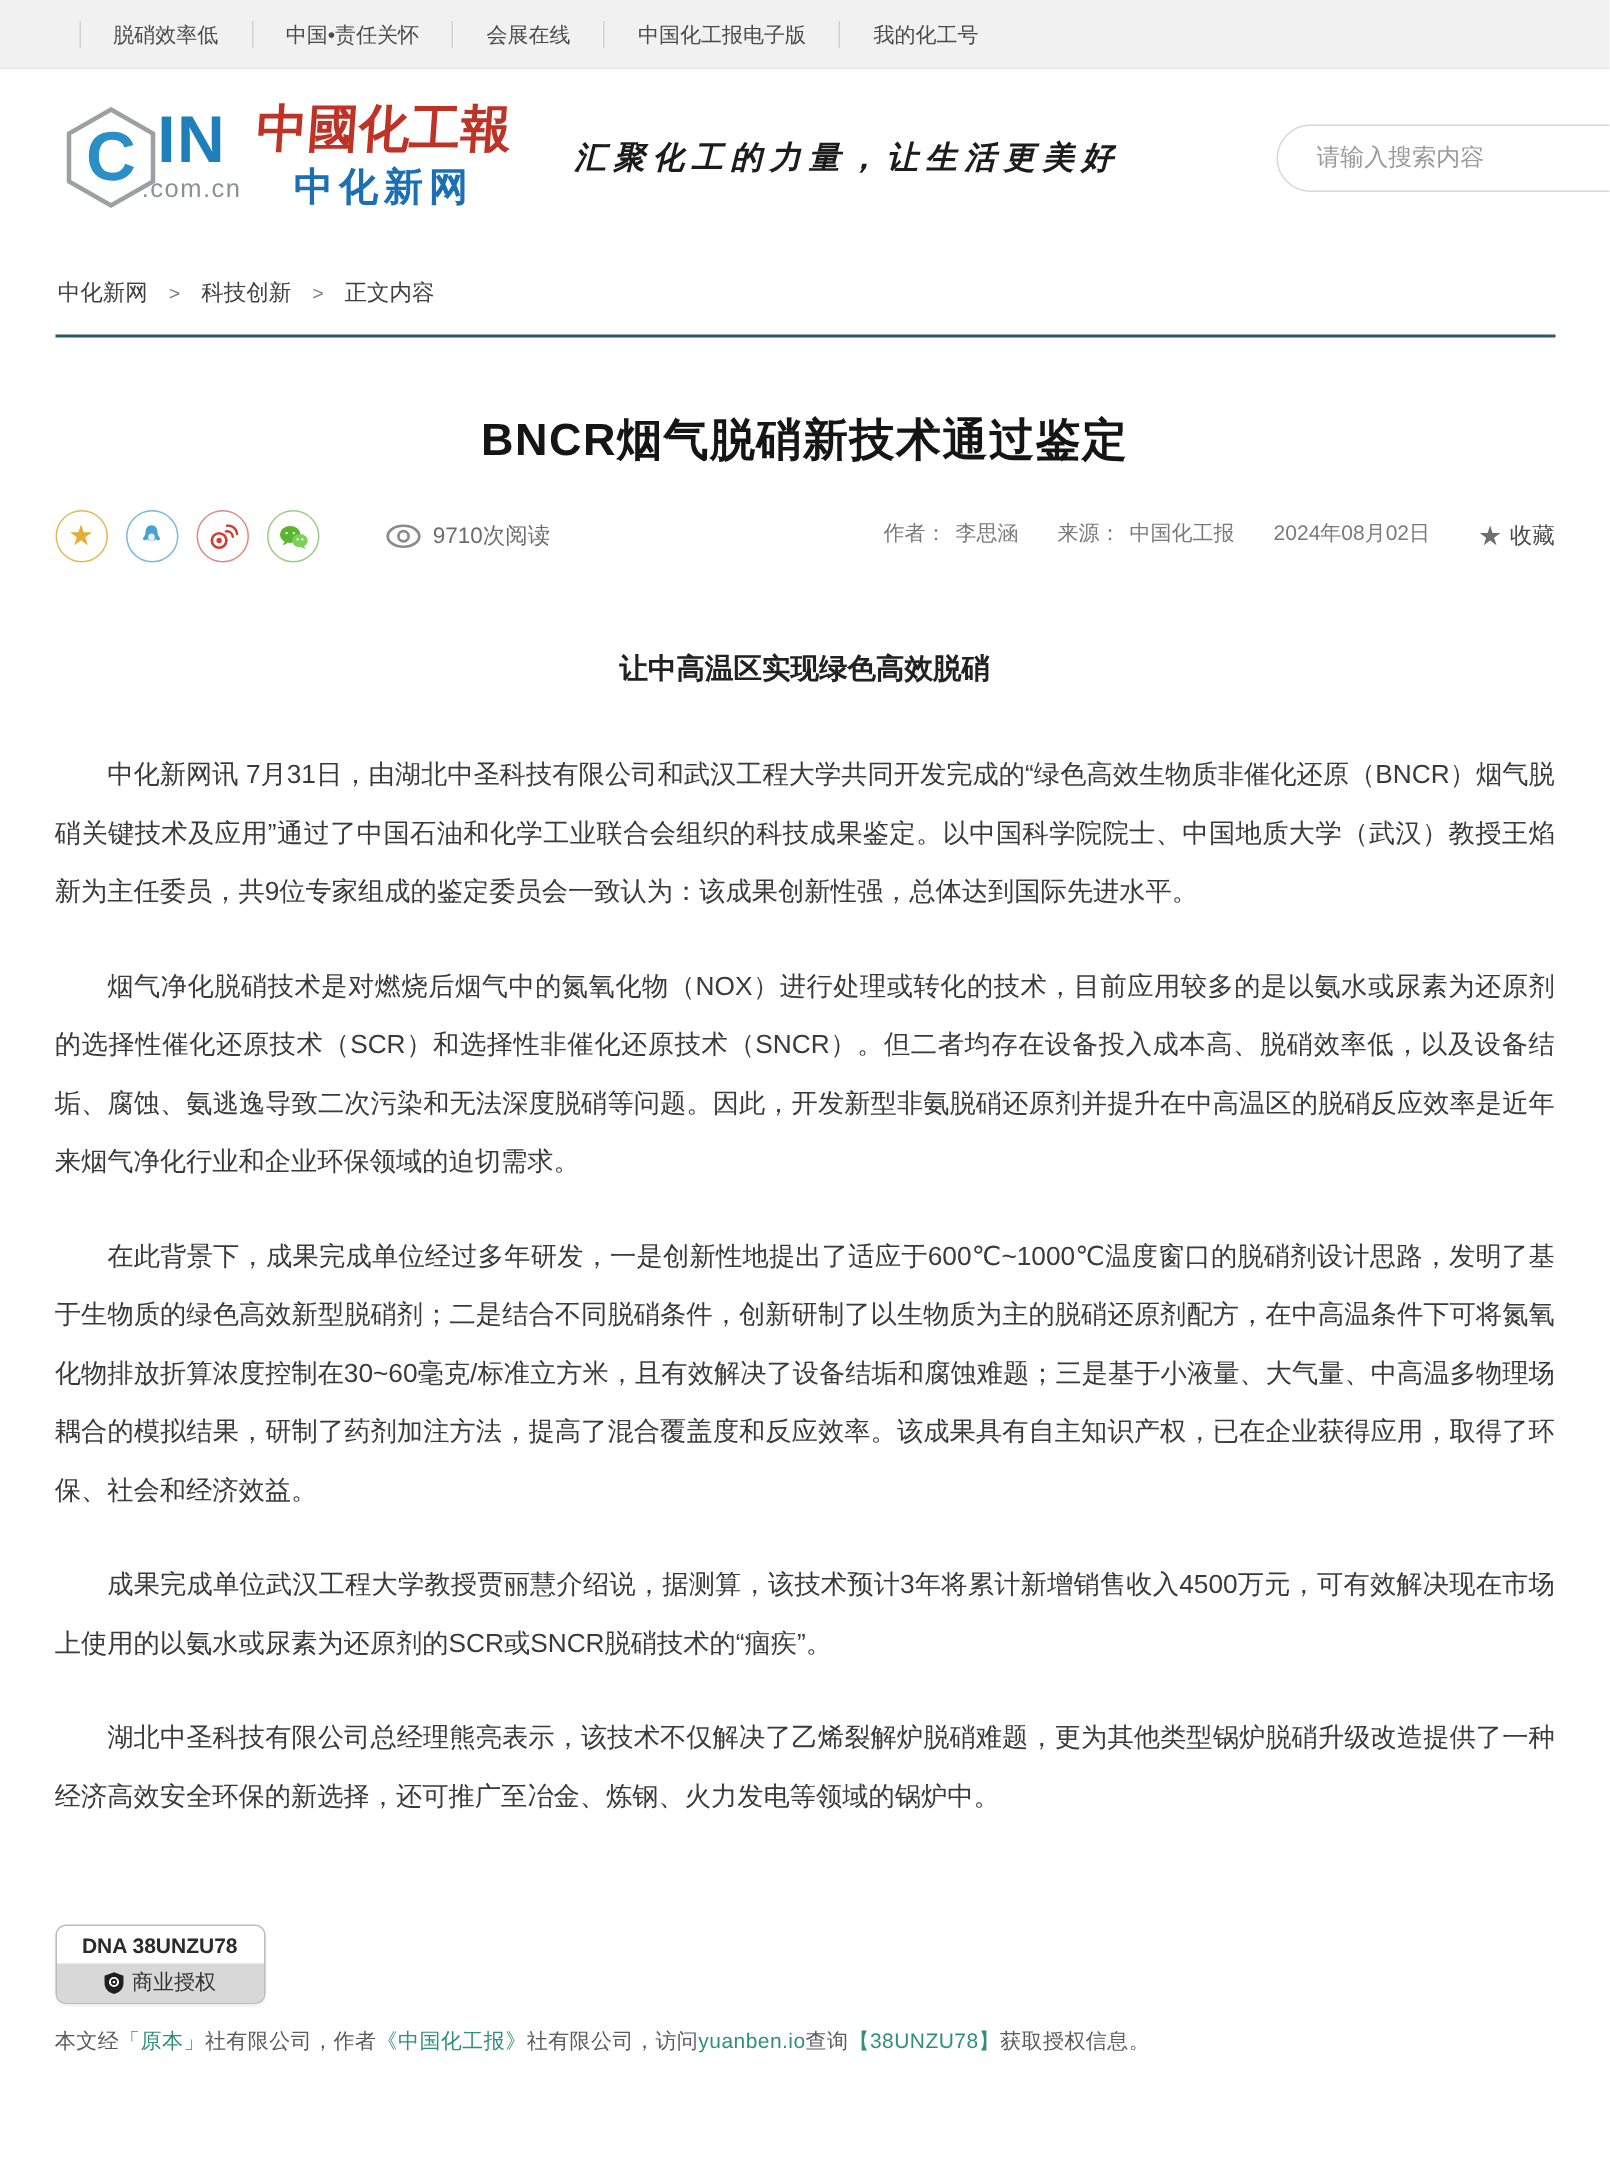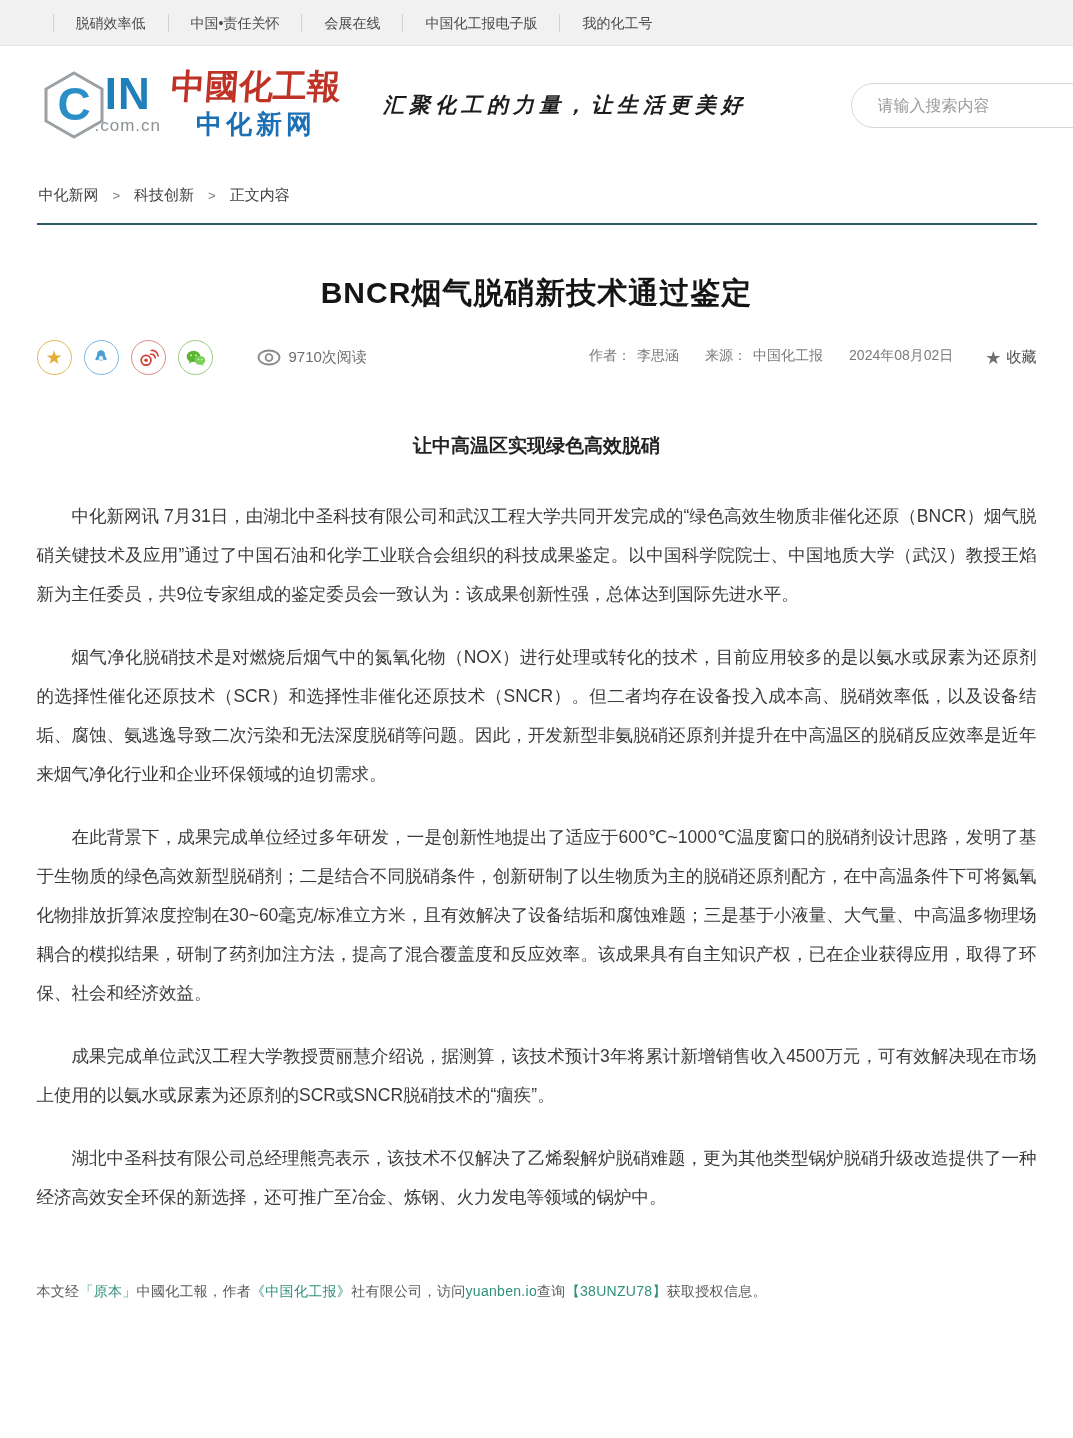--- a/index.html
+++ b/index.html
@@ -186,17 +186,28 @@
 
   <div class="article-body">
     <p>中化新网讯 7月31日，由湖北中圣科技有限公司和武汉工程大学共同开发完成的“绿色高效生物质非催化还原（BNCR）烟气脱硝关键技术及应用”通过了中国石油和化学工业联合会组织的科技成果鉴定。以中国科学院院士、中国地质大学（武汉）教授王焰新为主任委员，共9位专家组成的鉴定委员会一致认为：该成果创新性强，总体达到国际先进水平。</p>
     <p>烟气净化脱硝技术是对燃烧后烟气中的氮氧化物（NOX）进行处理或转化的技术，目前应用较多的是以氨水或尿素为还原剂的选择性催化还原技术（SCR）和选择性非催化还原技术（SNCR）。但二者均存在设备投入成本高、脱硝效率低，以及设备结垢、腐蚀、氨逃逸导致二次污染和无法深度脱硝等问题。因此，开发新型非氨脱硝还原剂并提升在中高温区的脱硝反应效率是近年来烟气净化行业和企业环保领域的迫切需求。</p>
     <p>在此背景下，成果完成单位经过多年研发，一是创新性地提出了适应于600℃~1000℃温度窗口的脱硝剂设计思路，发明了基于生物质的绿色高效新型脱硝剂；二是结合不同脱硝条件，创新研制了以生物质为主的脱硝还原剂配方，在中高温条件下可将氮氧化物排放折算浓度控制在30~60毫克/标准立方米，且有效解决了设备结垢和腐蚀难题；三是基于小液量、大气量、中高温多物理场耦合的模拟结果，研制了药剂加注方法，提高了混合覆盖度和反应效率。该成果具有自主知识产权，已在企业获得应用，取得了环保、社会和经济效益。</p>
     <p>成果完成单位武汉工程大学教授贾丽慧介绍说，据测算，该技术预计3年将累计新增销售收入4500万元，可有效解决现在市场上使用的以氨水或尿素为还原剂的SCR或SNCR脱硝技术的“痼疾”。</p>
     <p>湖北中圣科技有限公司总经理熊亮表示，该技术不仅解决了乙烯裂解炉脱硝难题，更为其他类型锅炉脱硝升级改造提供了一种经济高效安全环保的新选择，还可推广至冶金、炼钢、火力发电等领域的锅炉中。</p>
   </div>
 
   <div class="license">
+    <div class="dna-badge">
+      <div class="dna-top">DNA 38UNZU78</div>
+      <div class="dna-bottom">
+        <svg class="icon-svg" width="14" height="16" viewBox="0 0 16 18">
+          <path d="M8 .8 L15.2 3.4 V9 c0 4.6-3.1 7.2-7.2 8.3 C3.9 16.2.8 13.6.8 9 V3.4 Z" fill="#1f1f1f"></path>
+          <circle cx="8" cy="8.2" r="3.1" fill="none" stroke="#fff" stroke-width="1.5"></circle>
+          <circle cx="8" cy="8.2" r="1" fill="#fff"></circle>
+        </svg>
+        <span>商业授权</span>
+      </div>
+    </div>
     <div class="footer-note">
-      <span>本文经</span><span class="hl">「原本」</span><span>中國化工報，作者</span><span class="hl">《中国化工报》</span><span>社有限公司，访问</span><span class="hl">yuanben.io</span><span>查询</span><span class="hl">【38UNZU78】</span><span>获取授权信息。</span>
+      <span>本文经</span><span class="hl">「原本」</span><span>社有限公司，作者</span><span class="hl">《中国化工报》</span><span>社有限公司，访问</span><span class="hl">yuanben.io</span><span>查询</span><span class="hl">【38UNZU78】</span><span>获取授权信息。</span>
     </div>
   </div>
 </div>
 
 </body></html>

